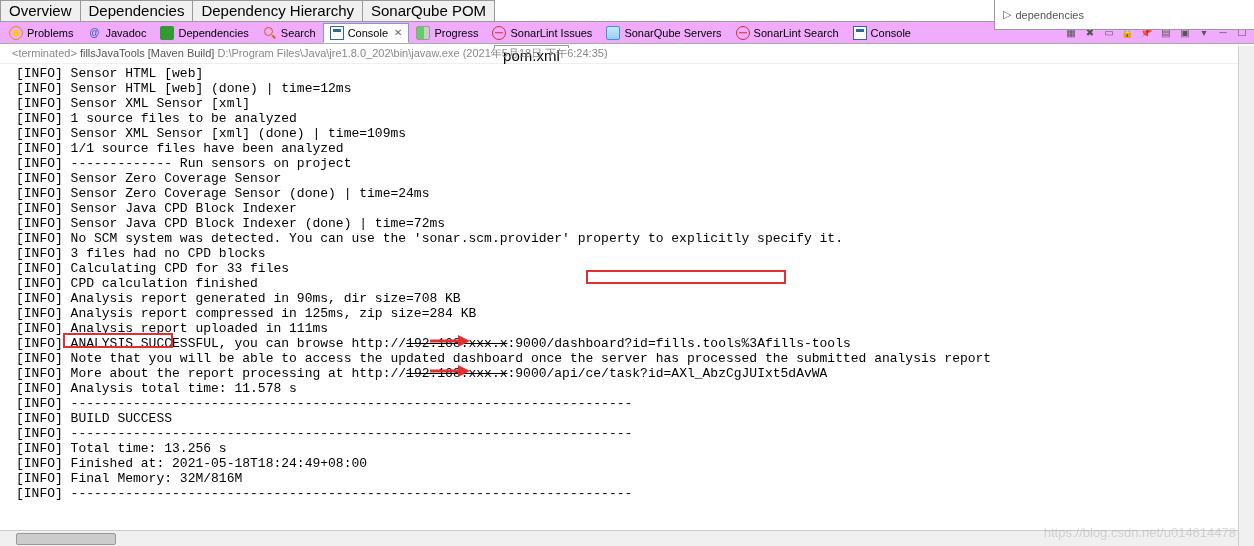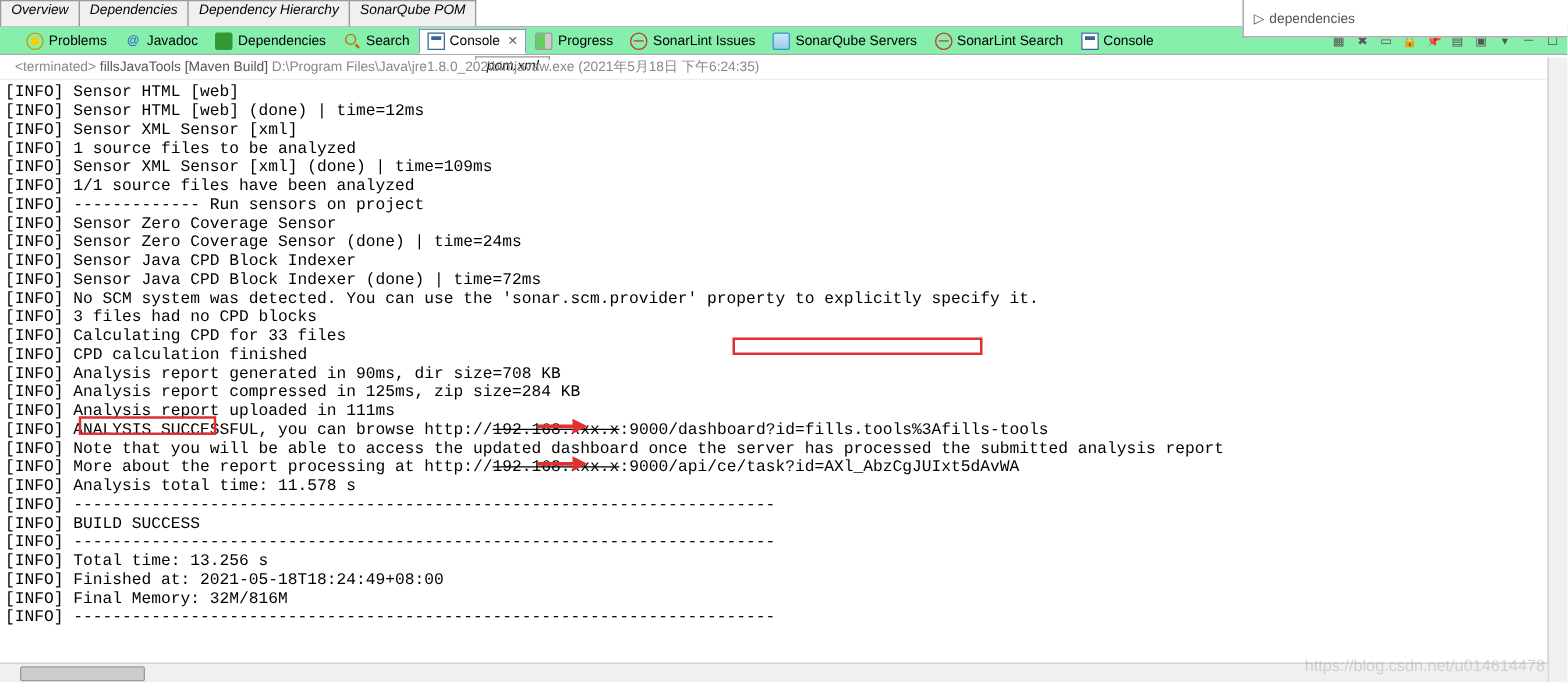--- a/index.html
+++ b/index.html
@@ -1,43 +1,43 @@
 <!DOCTYPE html>
 <html><head>
 <meta charset="utf-8">
 <style>
 * { margin: 0; padding: 0; box-sizing: border-box; }
 body { font-family: "Microsoft YaHei", Tahoma, sans-serif; font-size: 11px; background: #fff; color: #000; width: 1254px; height: 546px; overflow: hidden; position: relative; }
 .top-tabs { display: flex; height: 22px; border-bottom: 1px solid #999; background: #fff; }
-.top-tab { padding: 1px 8px; border: 1px solid #999; border-bottom: none; background: #f0f0f0; margin-right: -1px; cursor: pointer; font-size: 11px; font-style: italic; }
+.top-tab { padding: 1px 8px; border: 1px solid #999; border-bottom: none; background: #f0f0f0; margin-right: -1px; cursor: pointer; font-size: 15px; }
 .top-tab.active { background: #fff; margin-top: 45px; }
 .right-panel { position: absolute; right: 0; top: 0; width: 260px; height: 30px; border-left: 1px solid #999; border-bottom: 1px solid #999; background: #fff; padding-left: 8px; font-size: 11px; color: #555; display: flex; align-items: center; }
 .right-panel .tri { margin-right: 4px; color: #555; }
-.views-row { display: flex; height: 22px; border-bottom: 1px solid #aaa; background: #86efac; align-items: center; padding-left: 14px; }
+.views-row { display: flex; height: 22px; border-bottom: 1px solid #aaa; background: #f0abfc; align-items: center; padding-left: 2px; }
 .view-tab { display: flex; align-items: center; padding: 2px 6px; gap: 4px; cursor: pointer; font-size: 11px; border: 1px solid transparent; }
 .view-tab.active { background: #fff; border: 1px solid #7f9db9; border-bottom-color: #fff; }
 .icon { width: 14px; height: 14px; display: inline-block; }
 .icon-problems { background: radial-gradient(circle, #ffcc00 40%, transparent 40%); border: 1px solid #cc9900; border-radius: 50%; position: relative; }
 .icon-javadoc { color: #3366cc; font-weight: bold; font-size: 10px; text-align: center; line-height: 14px; }
 .icon-decl { background: linear-gradient(#339933, #339933); border-radius: 2px; }
 .icon-search { position: relative; }
 .icon-search::before { content: ""; position: absolute; width: 7px; height: 7px; border: 1.5px solid #cc6600; border-radius: 50%; top: 1px; left: 1px; }
 .icon-search::after { content: ""; position: absolute; width: 4px; height: 1.5px; background: #cc6600; bottom: 2px; right: 1px; transform: rotate(45deg); }
 .icon-console { border: 1px solid #336699; background: #fff; position: relative; }
 .icon-console::before { content: ""; position: absolute; top: 2px; left: 2px; right: 2px; height: 3px; background: #336699; }
 .icon-progress { background: linear-gradient(90deg, #66cc66 60%, #ccc 60%); border: 1px solid #999; border-radius: 2px; }
 .icon-sonar { border: 1.5px solid #cc3333; border-radius: 50%; position: relative; }
 .icon-sonar::before { content: ""; position: absolute; left: 2px; right: 2px; top: 50%; height: 1.5px; background: #cc3333; transform: translateY(-50%); }
 .icon-sonarq { border: 1px solid #3399cc; border-radius: 2px; background: linear-gradient(#cce6f5, #99ccee); }
 .close-x { font-size: 10px; color: #666; margin-left: 2px; }
 .toolbar-right { margin-left: auto; display: flex; gap: 3px; padding-right: 4px; }
 .tbtn { width: 16px; height: 16px; border: 1px solid transparent; display: flex; align-items: center; justify-content: center; cursor: pointer; font-size: 10px; color: #555; }
 .term-line { padding: 2px 12px; font-size: 11px; color: #555; background: #fff; border-bottom: 1px solid #eee; }
 .term-line .grey { color: #888; }
-.console-out { font-family: Consolas, "Courier New", monospace; font-size: 13px; line-height: 15px; padding: 2px 4px; white-space: pre; position: relative; overflow: hidden; height: 480px; }
+.console-out { font-family: Consolas, "Courier New", monospace; font-size: 13px; line-height: 15px; padding: 2px 16px; white-space: pre; position: relative; overflow: hidden; height: 480px; }
 .redbox1 { position: absolute; border: 2px solid #e03030; left: 586px; top: 270px; width: 200px; height: 14px; pointer-events: none; }
 .redbox2 { position: absolute; border: 2px solid #e03030; left: 63px; top: 333px; width: 110px; height: 15px; pointer-events: none; }
 .arrow { position: absolute; pointer-events: none; }
 .arrow svg { display: block; }
 .strike { text-decoration: line-through; text-decoration-color: #000; }
 .wm { position: absolute; right: 18px; bottom: 6px; color: rgba(150,150,150,0.35); font-size: 13px; font-family: Arial; }
 .scroll-v { position: absolute; right: 0; top: 46px; bottom: 0; width: 16px; background: #f0f0f0; border-left: 1px solid #ccc; }
 .scroll-h { position: absolute; left: 0; right: 16px; bottom: 0; height: 16px; background: #f0f0f0; border-top: 1px solid #ccc; }
 .scroll-h-thumb { position: absolute; left: 16px; top: 2px; width: 100px; height: 12px; background: #ccc; border: 1px solid #999; border-radius: 2px; }
 </style>

